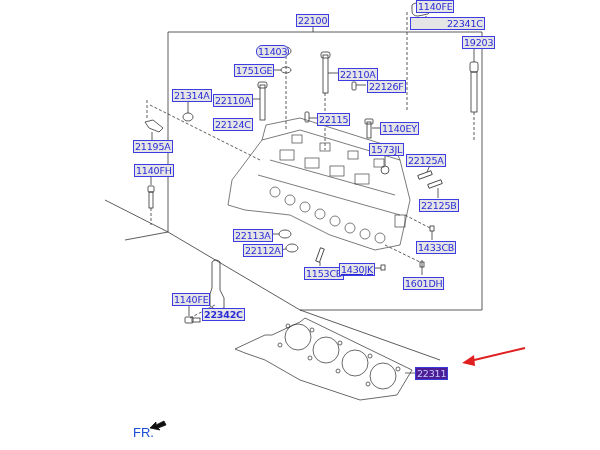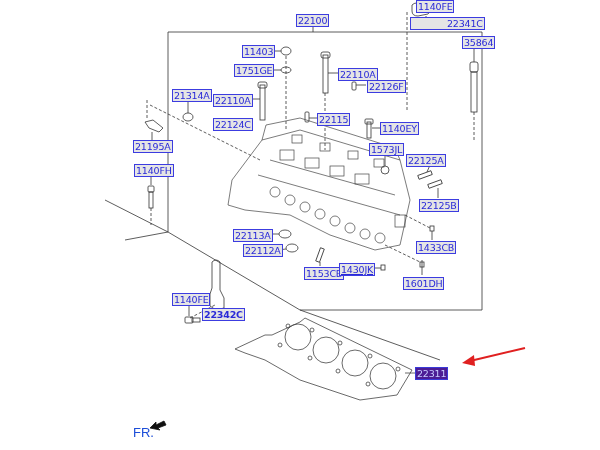--- a/index.html
+++ b/index.html
@@ -157,22 +157,22 @@
 
   <g>
     <line x1="525" y1="348" x2="470" y2="361" stroke="#e02020" stroke-width="2"></line>
     <polygon points="462,363 474,355 475,366" fill="#e02020"></polygon>
   </g>
 </svg>
 
 <div class="lbl" style="left:296px;top:14px;">22100</div>
 <div class="lbl" style="left:416px;top:0px;">1140FE</div>
 <div class="lbl" style="left:410px;top:17px;padding-left:36px;">22341C</div>
-<div class="lbl" style="left:462px;top:36px;">35864</div>
-<div class="lbl" style="left:242px;top:45px;">11403</div>
+<div class="lbl" style="left:462px;top:36px;">19203</div>
+<div class="lbl" style="left:256px;top:45px;border-radius:6px;">11403</div>
 <div class="lbl" style="left:234px;top:64px;">1751GE</div>
 <div class="lbl" style="left:338px;top:68px;">22110A</div>
 <div class="lbl" style="left:367px;top:80px;">22126F</div>
 <div class="lbl" style="left:172px;top:89px;">21314A</div>
 <div class="lbl" style="left:213px;top:94px;">22110A</div>
 <div class="lbl" style="left:317px;top:113px;">22115</div>
 <div class="lbl" style="left:213px;top:118px;">22124C</div>
 <div class="lbl" style="left:380px;top:122px;">1140EY</div>
 <div class="lbl" style="left:133px;top:140px;">21195A</div>
 <div class="lbl" style="left:369px;top:143px;">1573JL</div>

